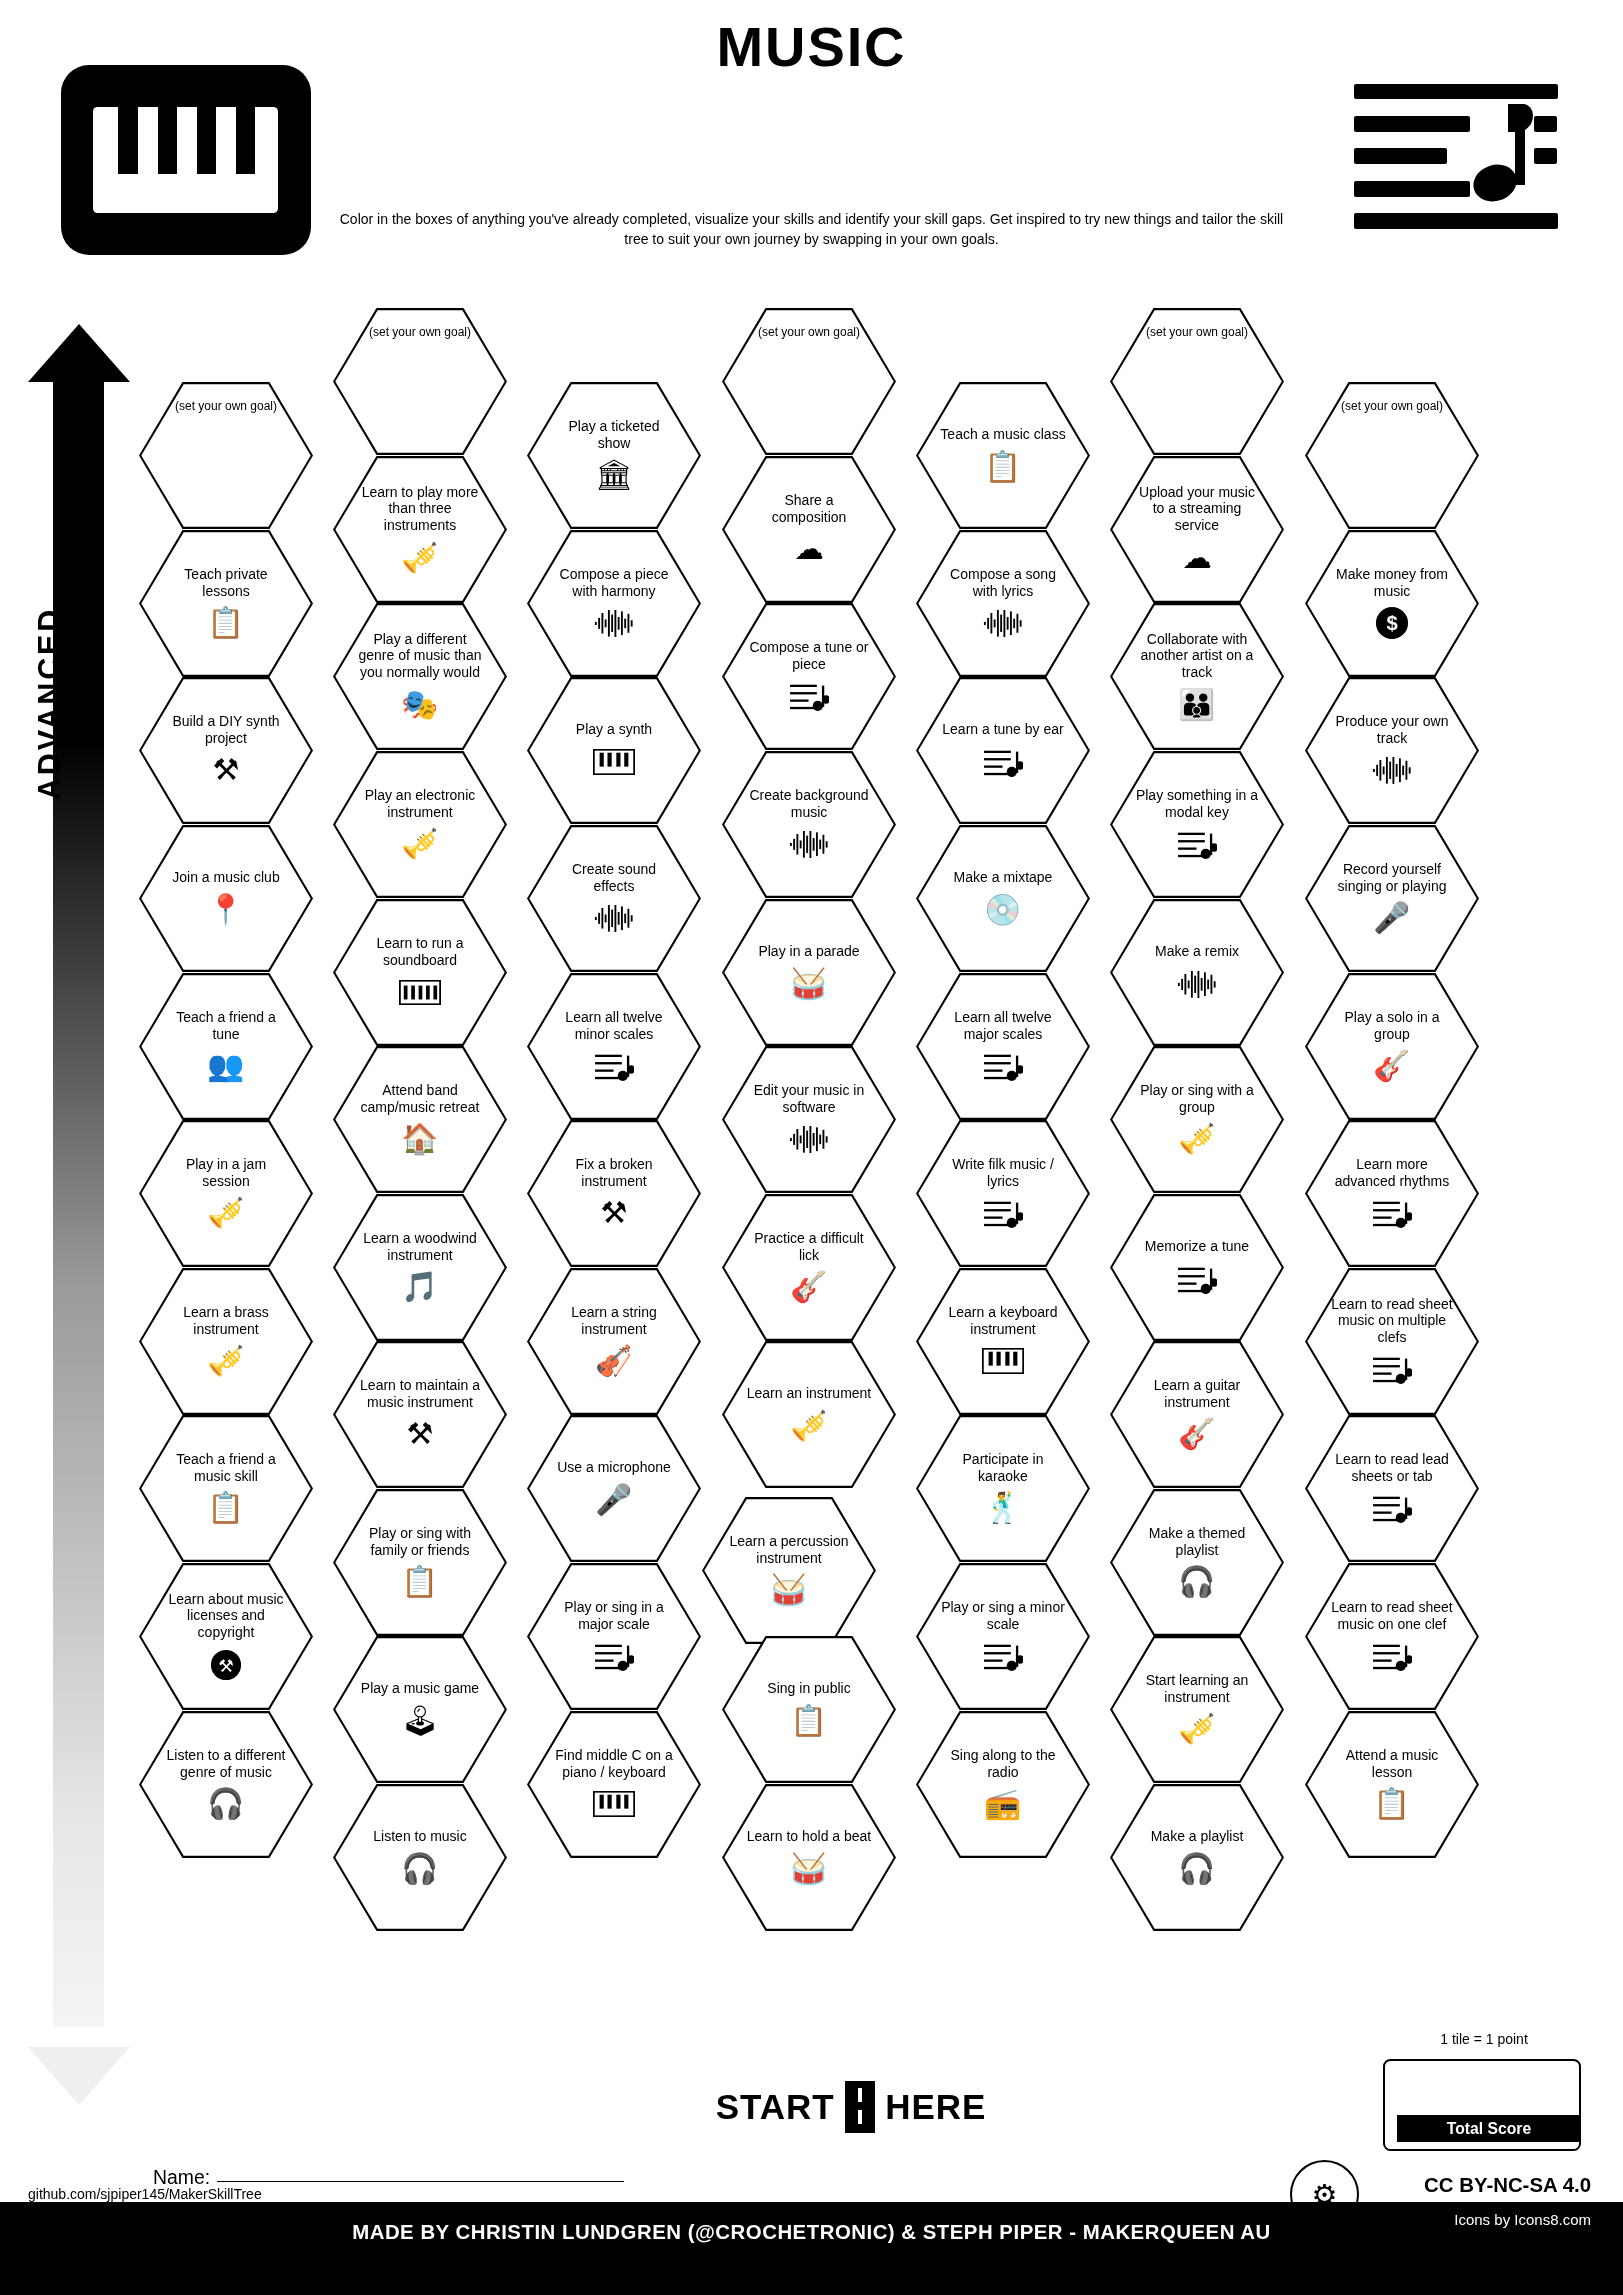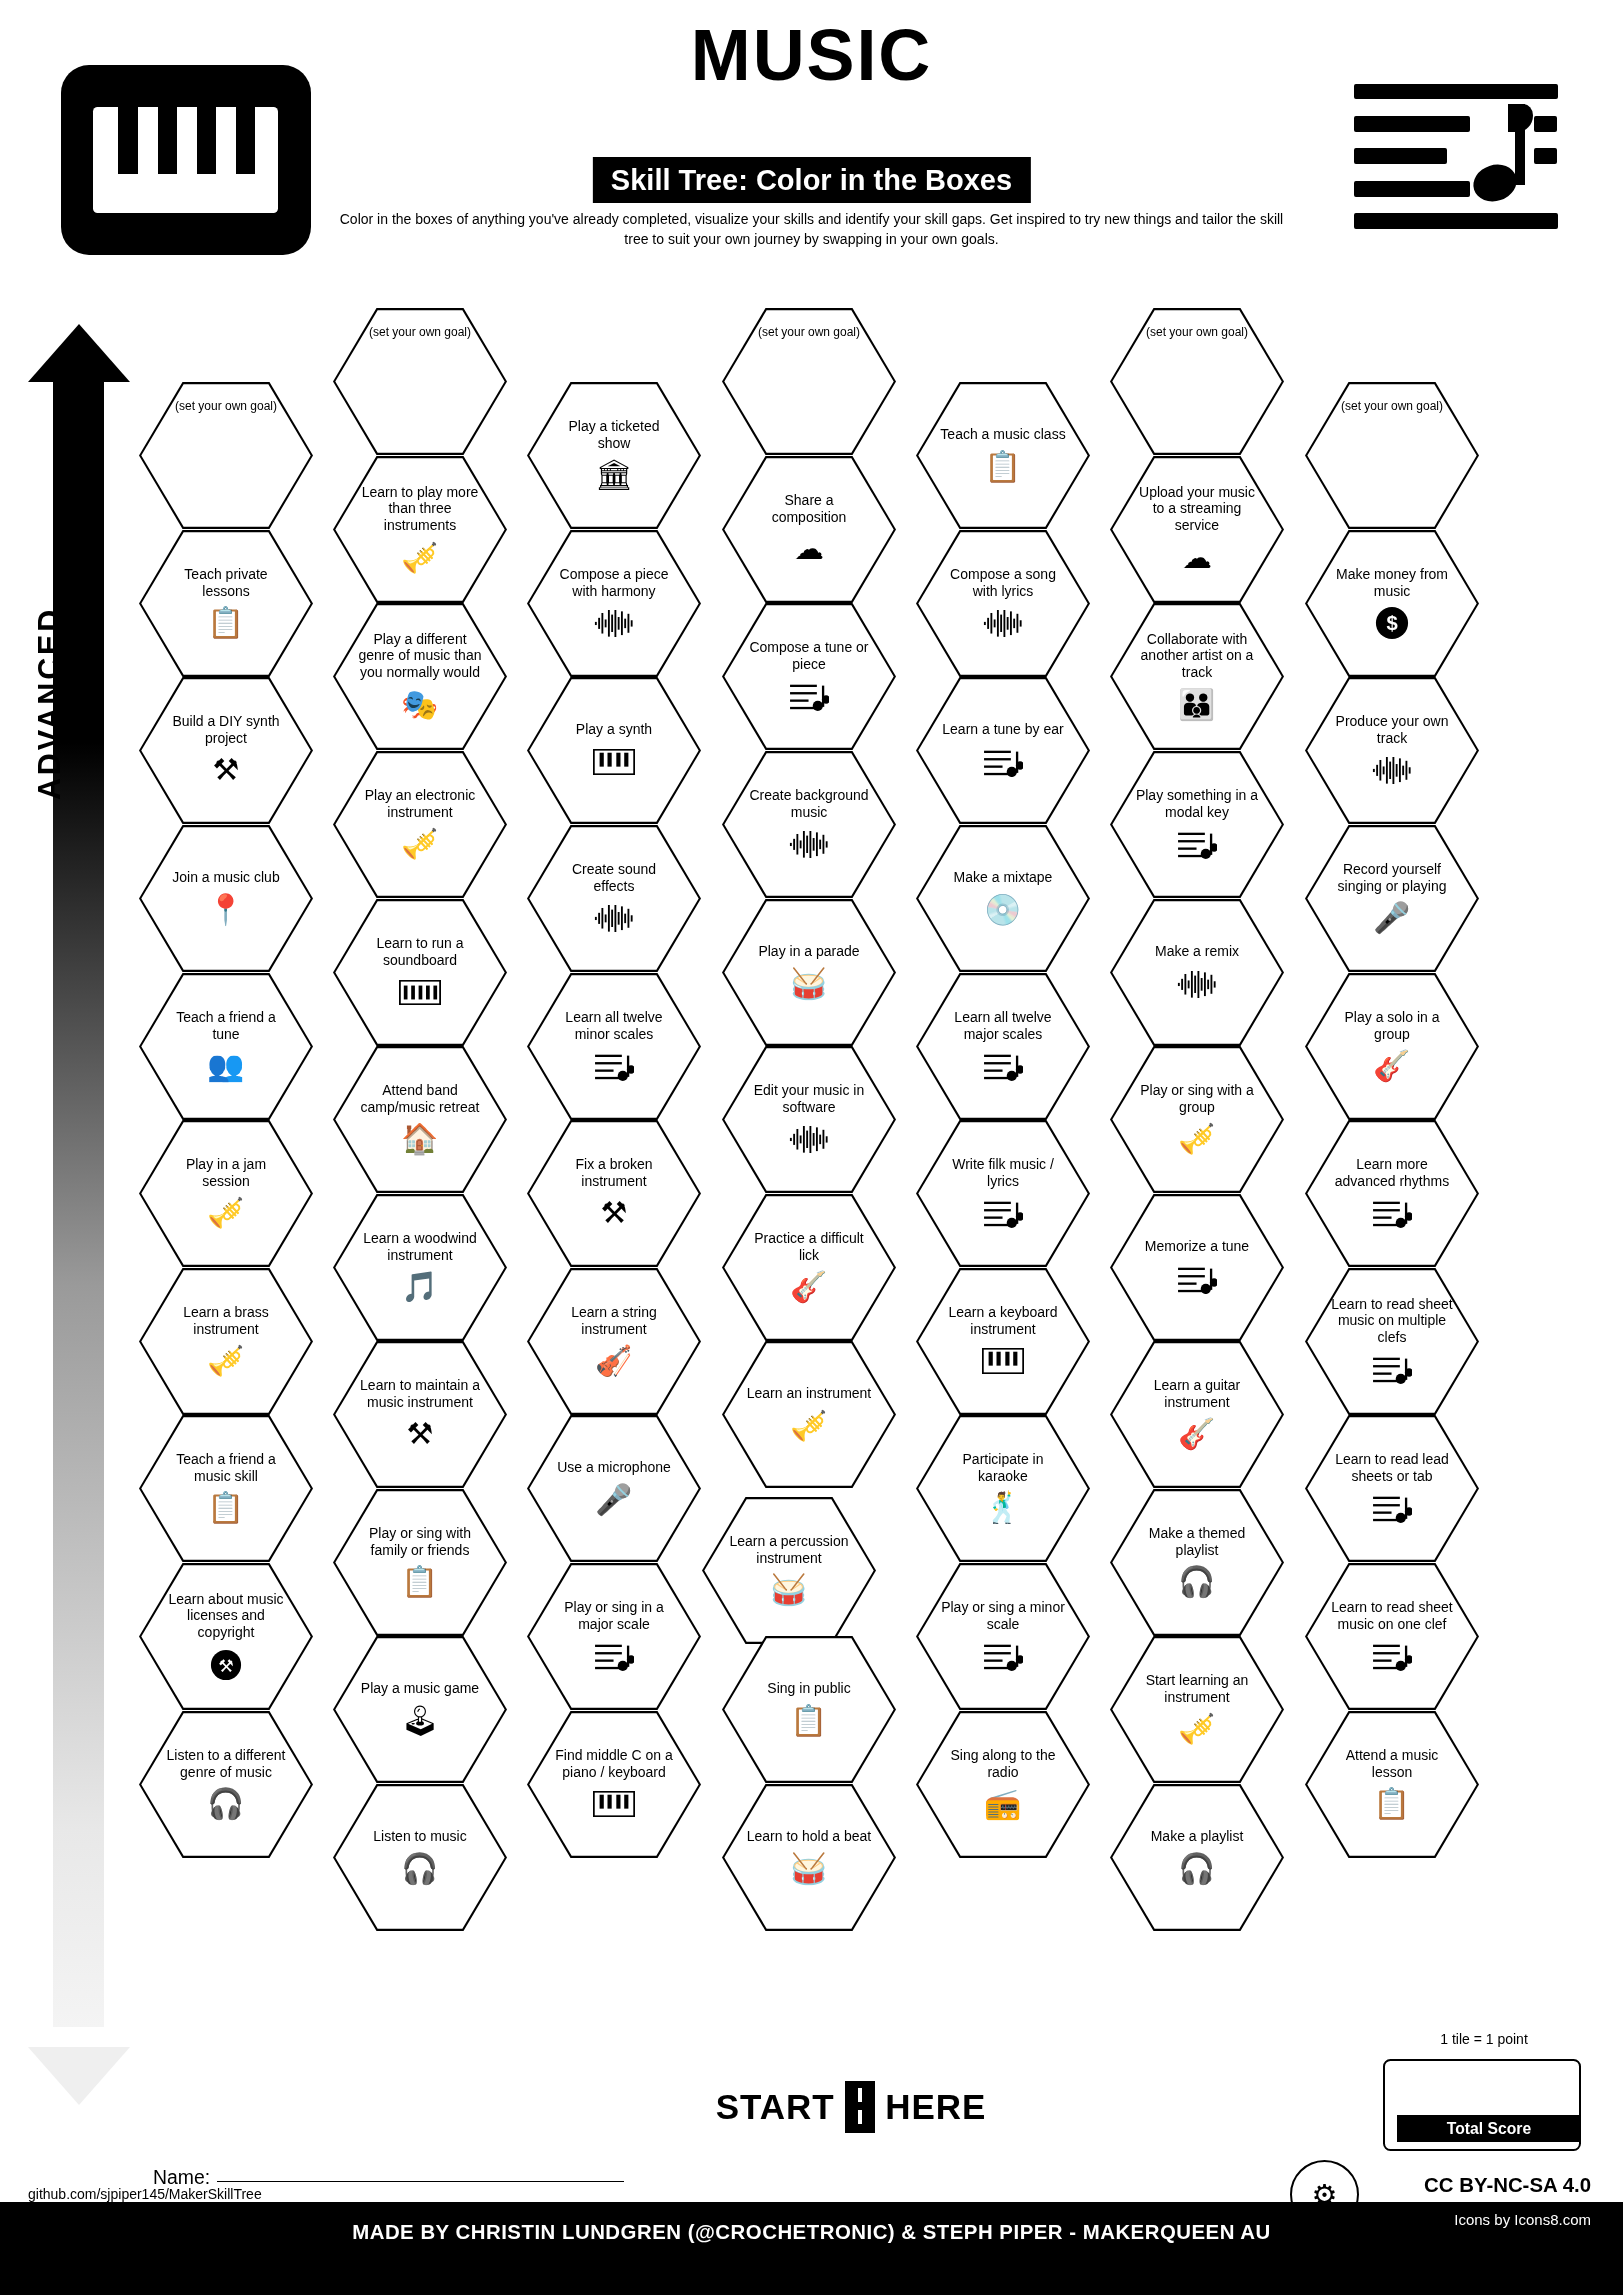--- a/index.html
+++ b/index.html
@@ -22,21 +22,21 @@
     top: 0; left: 0;
     width: 1623px;
     height: 305px;
   }
   #title {
     position: absolute;
     top: 18.5px;
     left: 0;
     width: 1623px;
     text-align: center;
-    font-size: 72px;
+    font-size: 56px;
     font-weight: bold;
     letter-spacing: 1.9px;
     line-height: 1;
   }
   #subtitle-bar {
     position: absolute;
     top: 157px;
     left: 50%;
     transform: translateX(-50%);
     background: #000;
@@ -379,21 +379,20 @@
   <div id="piano-badge">
     <div class="keys">
         <i></i>
         <i></i>
         <i></i>
         <i></i>
       </div>
   </div>
 
   <div id="title">MUSIC</div>
-  <div id="subtitle-bar">Skill Tree: Color in the Boxes</div>
   <div id="blurb">Color in the boxes of anything you've already completed, visualize your skills and identify your skill gaps.  Get inspired to try new things and tailor the skill tree to suit your own journey by swapping in your own goals.</div>
 
   <div id="note-badge">
     <div class="bar b1"></div>
     <div class="bar b2"></div>
     <div class="bar b3"></div>
     <div class="bar b4"></div>
     <div class="bar b5"></div>
     <div class="bar r2"></div>
     <div class="bar r3"></div>

